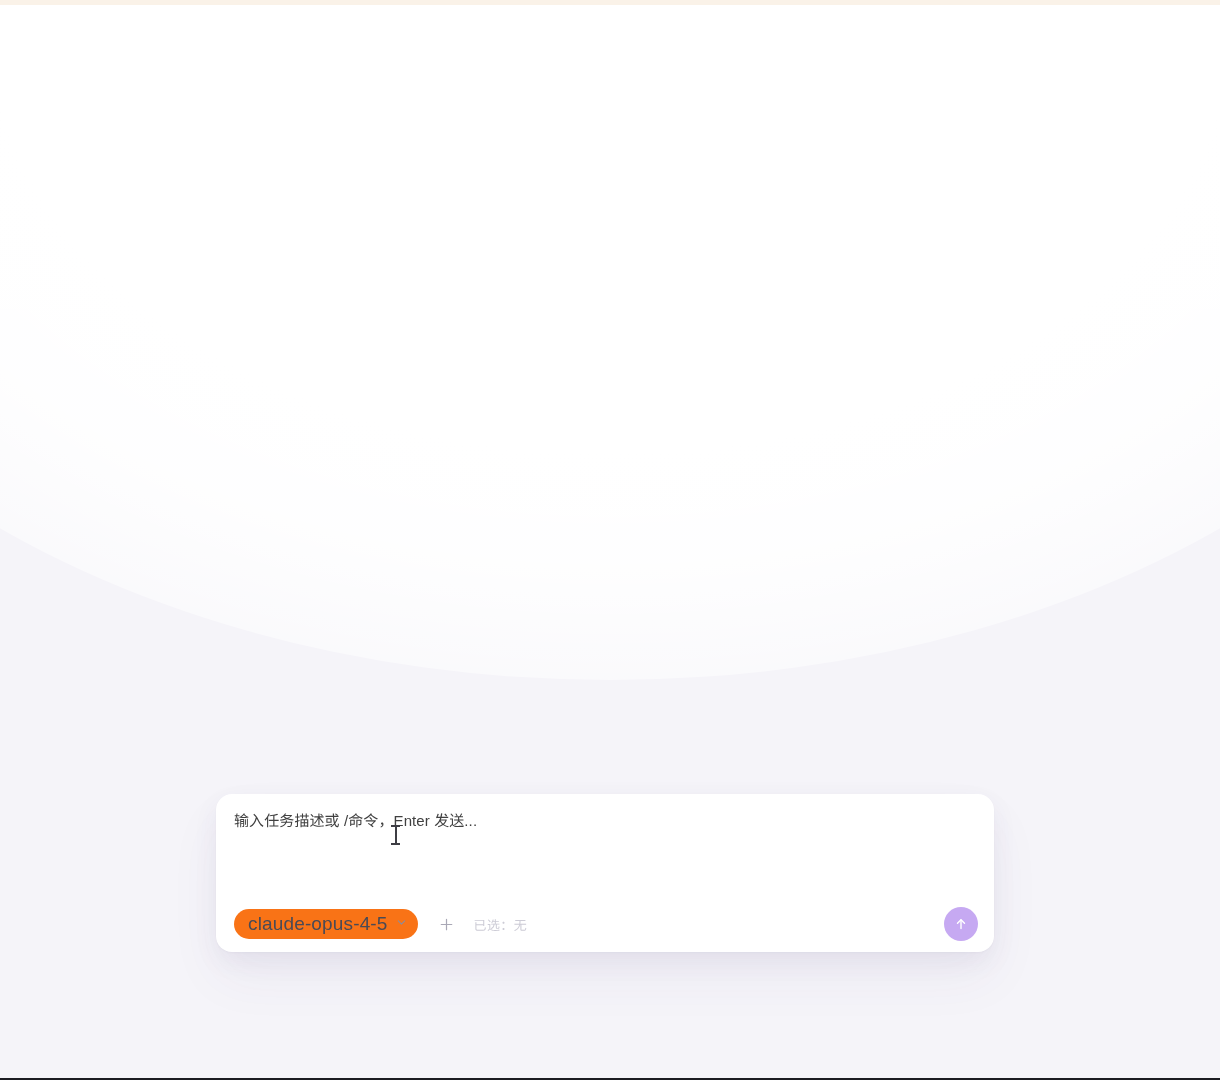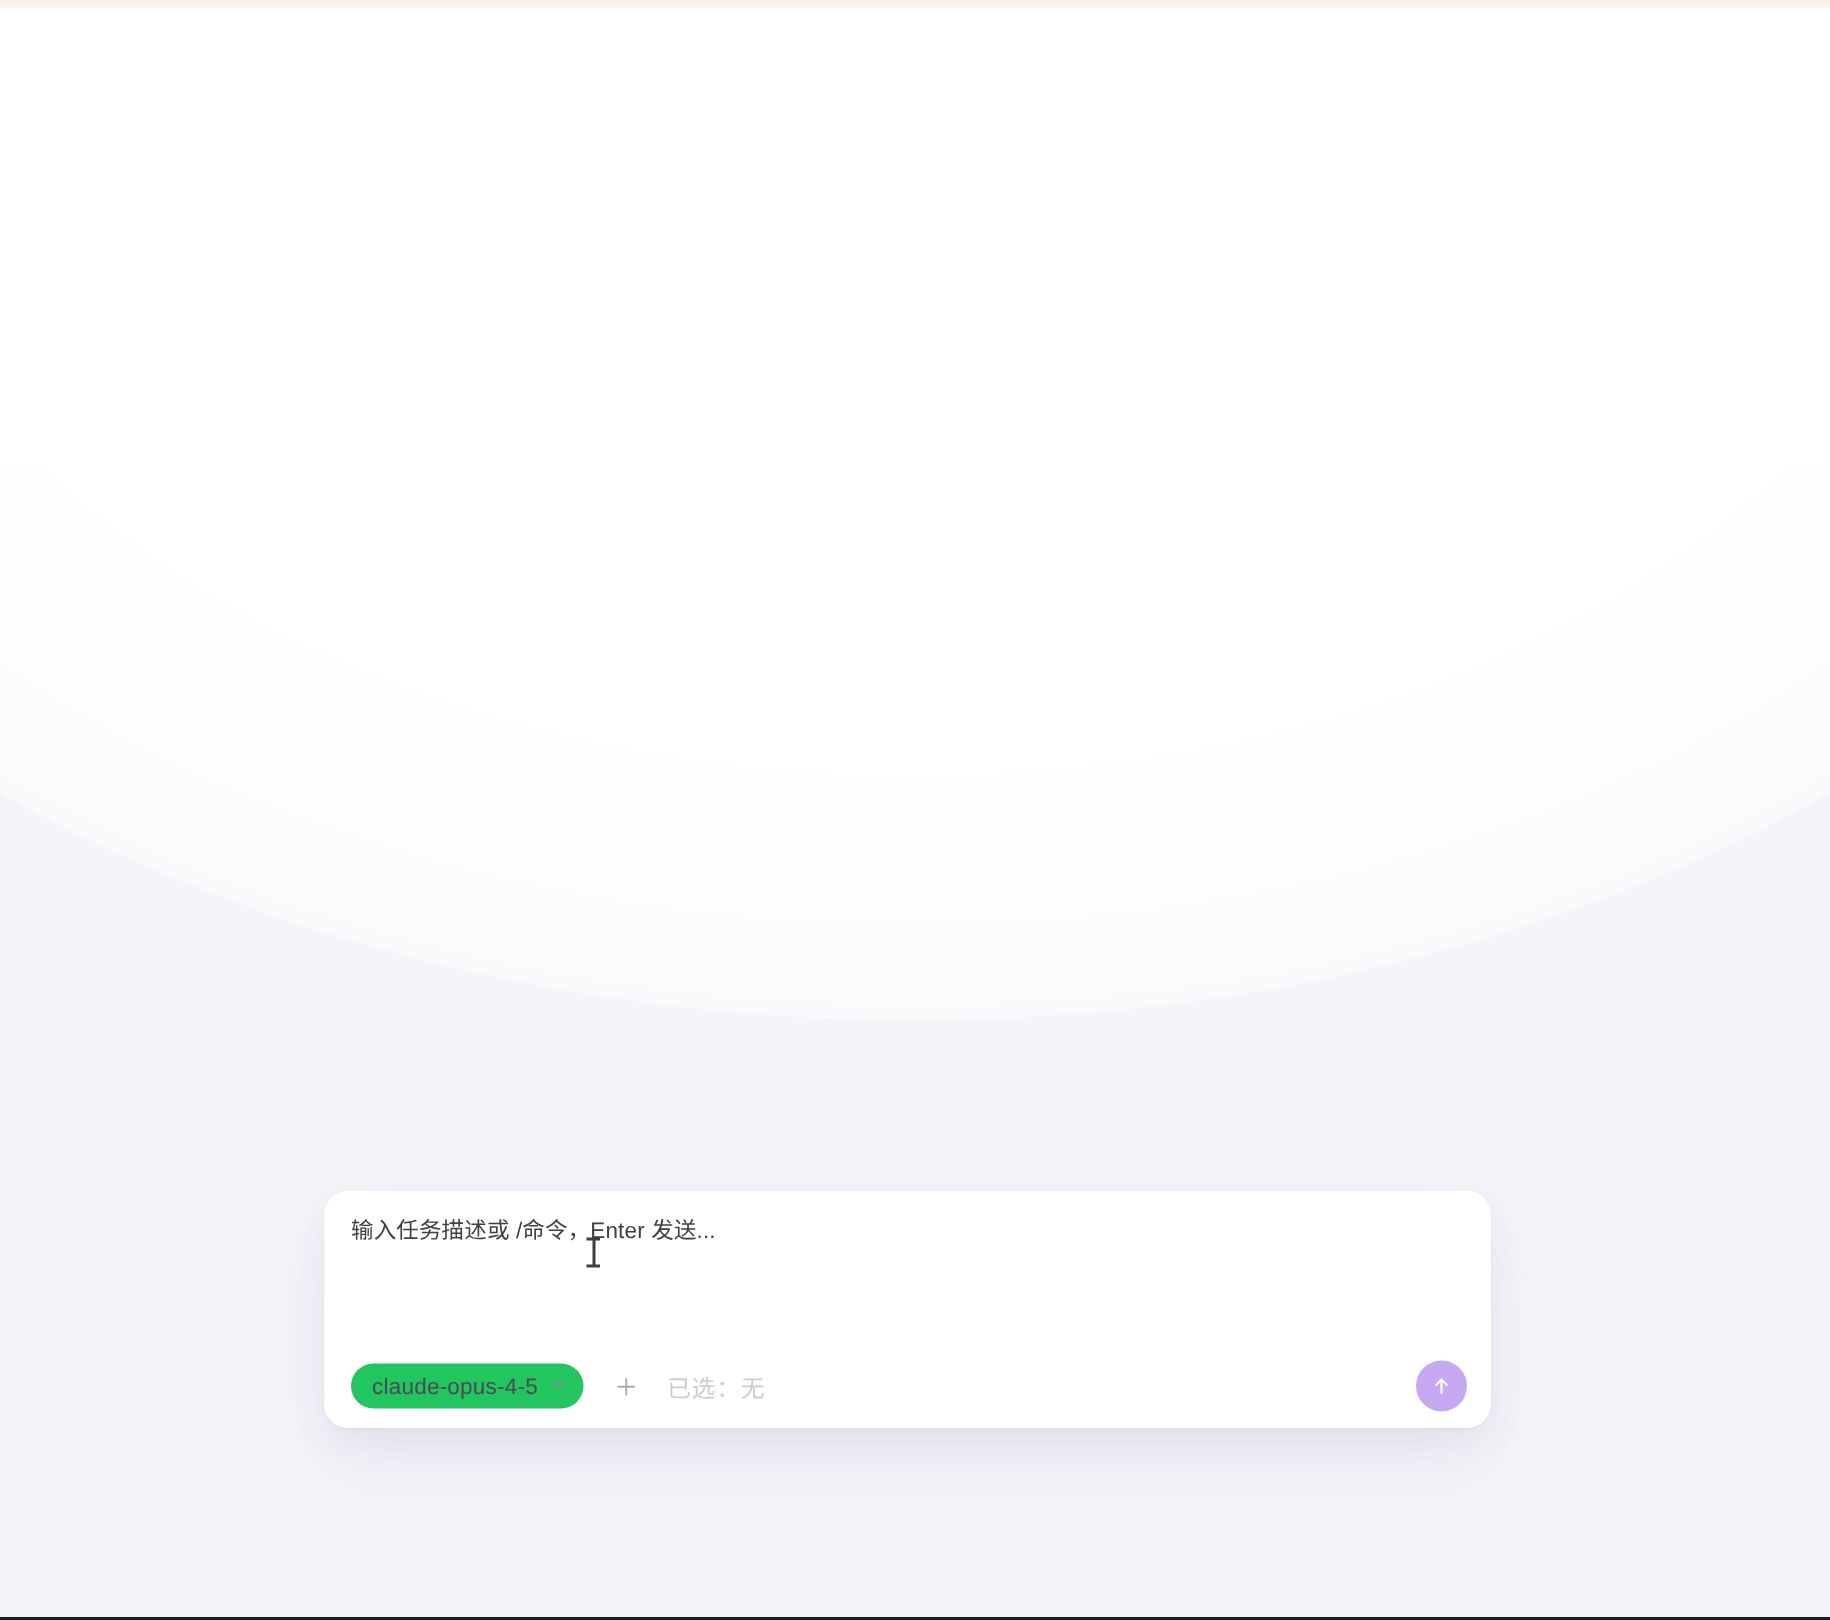--- a/index.html
+++ b/index.html
@@ -175,25 +175,25 @@
     display: flex;
     align-items: center;
   }
 
   .model-select {
     position: relative;
     display: inline-flex;
     align-items: center;
     height: 30px;
     padding: 0 30px 0 14px;
-    background: #22c55e;
+    background: #f97316;
     border: none;
     border-radius: 999px;
     font-family: "Liberation Sans", "DejaVu Sans", sans-serif;
-    font-size: 15px;
+    font-size: 19px;
     color: #4a4a55;
     letter-spacing: 0.15px;
     cursor: pointer;
     white-space: nowrap;
   }
   .model-select-chevron {
     position: absolute;
     right: 12px;
     top: 50%;
     width: 9px;
@@ -212,21 +212,21 @@
     margin-left: 16px;
     background: transparent;
     border: none;
     cursor: pointer;
     padding: 0;
   }
   .attach-button svg { display: block; }
 
   .selection-status {
     margin-left: 14px;
-    font-size: 16px;
+    font-size: 13px;
     color: #cdccd6;
     letter-spacing: 0.4px;
     white-space: nowrap;
     user-select: none;
   }
 
   .toolbar-spacer { flex: 1 1 auto; }
 
   .send-button {
     display: inline-flex;

